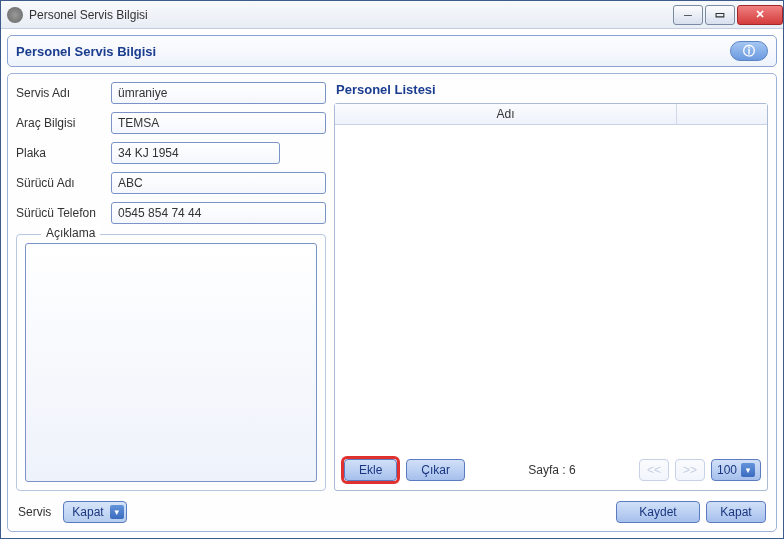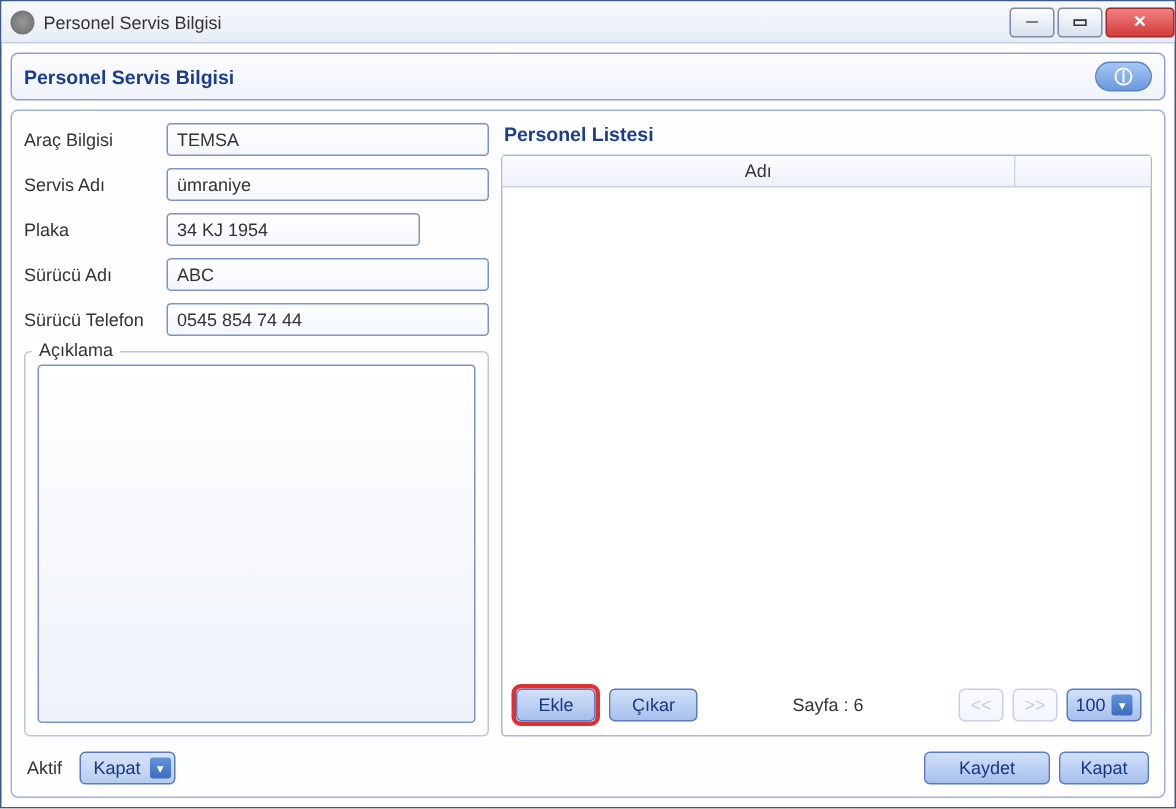--- a/index.html
+++ b/index.html
@@ -20,21 +20,21 @@
 
   .main-panel { flex: 1; border: 1px solid #9eb2d8; border-radius: 5px; padding: 8px; display: flex; flex-direction: column; gap: 6px; background: #fefeff; }
   .upper-area { flex: 1; display: flex; gap: 8px; }
   .left-col { width: 310px; display: flex; flex-direction: column; }
   .form-rows { display: flex; flex-direction: column; gap: 8px; }
   .form-row { display: flex; align-items: center; }
   .form-row label { width: 95px; color: #333; }
   .txt { flex: 1; height: 22px; border: 1px solid #7a94c8; border-radius: 3px; padding: 2px 6px; background: linear-gradient(#fff,#f4f7fd); color: #333; }
   .txt.short { flex: 0 0 150px; }
   .fieldset { border: 1px solid #b8c6e0; border-radius: 4px; margin-top: 10px; flex: 1; position: relative; padding: 8px; display: flex; }
-  .fieldset legend { position: absolute; top: -9px; left: 4px; background: #fff; padding: 0 5px; color: #333; }
+  .fieldset legend { position: absolute; top: -9px; left: 24px; background: #fff; padding: 0 5px; color: #333; }
   .memo { flex:1; border: 1px solid #7a94c8; border-radius: 3px; background: linear-gradient(#fff,#eef2fa); resize: none; }
 
   .right-col { flex: 1; display: flex; flex-direction: column; }
   .list-title { color: #1a3d8f; font-weight: bold; font-size: 13px; margin-bottom: 6px; padding-left: 2px; }
   .grid-wrap { flex: 1; border: 1px solid #a9b9d6; border-radius: 3px; display: flex; flex-direction: column; background: #fff; }
   .grid-header { display: flex; border-bottom: 1px solid #c8d2e6; background: linear-gradient(#fafbfe,#eef2fa); }
   .grid-header .col { flex: 1; text-align: center; padding: 3px 0; color: #333; border-right: 1px solid #d0d8ea; }
   .grid-header .col:last-child { flex: 0 0 90px; border-right: none; }
   .grid-body { flex:1; }
   .grid-footer { display: flex; align-items: center; gap: 6px; padding: 6px; }
@@ -70,26 +70,26 @@
     <div class="header-strip">
       <div class="header-title">Personel Servis Bilgisi</div>
       <div class="info-pill">ⓘ</div>
     </div>
 
     <div class="main-panel">
       <div class="upper-area">
         <div class="left-col">
           <div class="form-rows">
             <div class="form-row">
+              <label>Servis Adı</label>
+              <input class="txt" value="ümraniye" style="">
+            </div>
+            <div class="form-row">
               <label>Araç Bilgisi</label>
               <input class="txt" value="TEMSA" style="">
-            </div>
-            <div class="form-row">
-              <label>Servis Adı</label>
-              <input class="txt" value="ümraniye" style="">
             </div>
             <div class="form-row">
               <label>Plaka</label>
               <input class="txt short" value="34 KJ 1954" style="">
             </div>
             <div class="form-row">
               <label>Sürücü Adı</label>
               <input class="txt" value="ABC" style="">
             </div>
             <div class="form-row">
@@ -124,21 +124,21 @@
               <span class="page-size">
                 <span>100</span>
                 <span class="dd-arrow"></span>
               </span>
             </div>
           </div>
         </div>
       </div>
 
       <div class="footer-row">
-        <label>Aktif</label>
+        <label>Servis</label>
         <div class="select-wrap">
           <span>Kapat</span>
           <span class="dd-arrow"></span>
         </div>
         <span class="spacer"></span>
         <button class="pill-btn" style="width:84px">Kaydet</button>
         <button class="pill-btn" style="width:60px">Kapat</button>
       </div>
     </div>
   </div>

